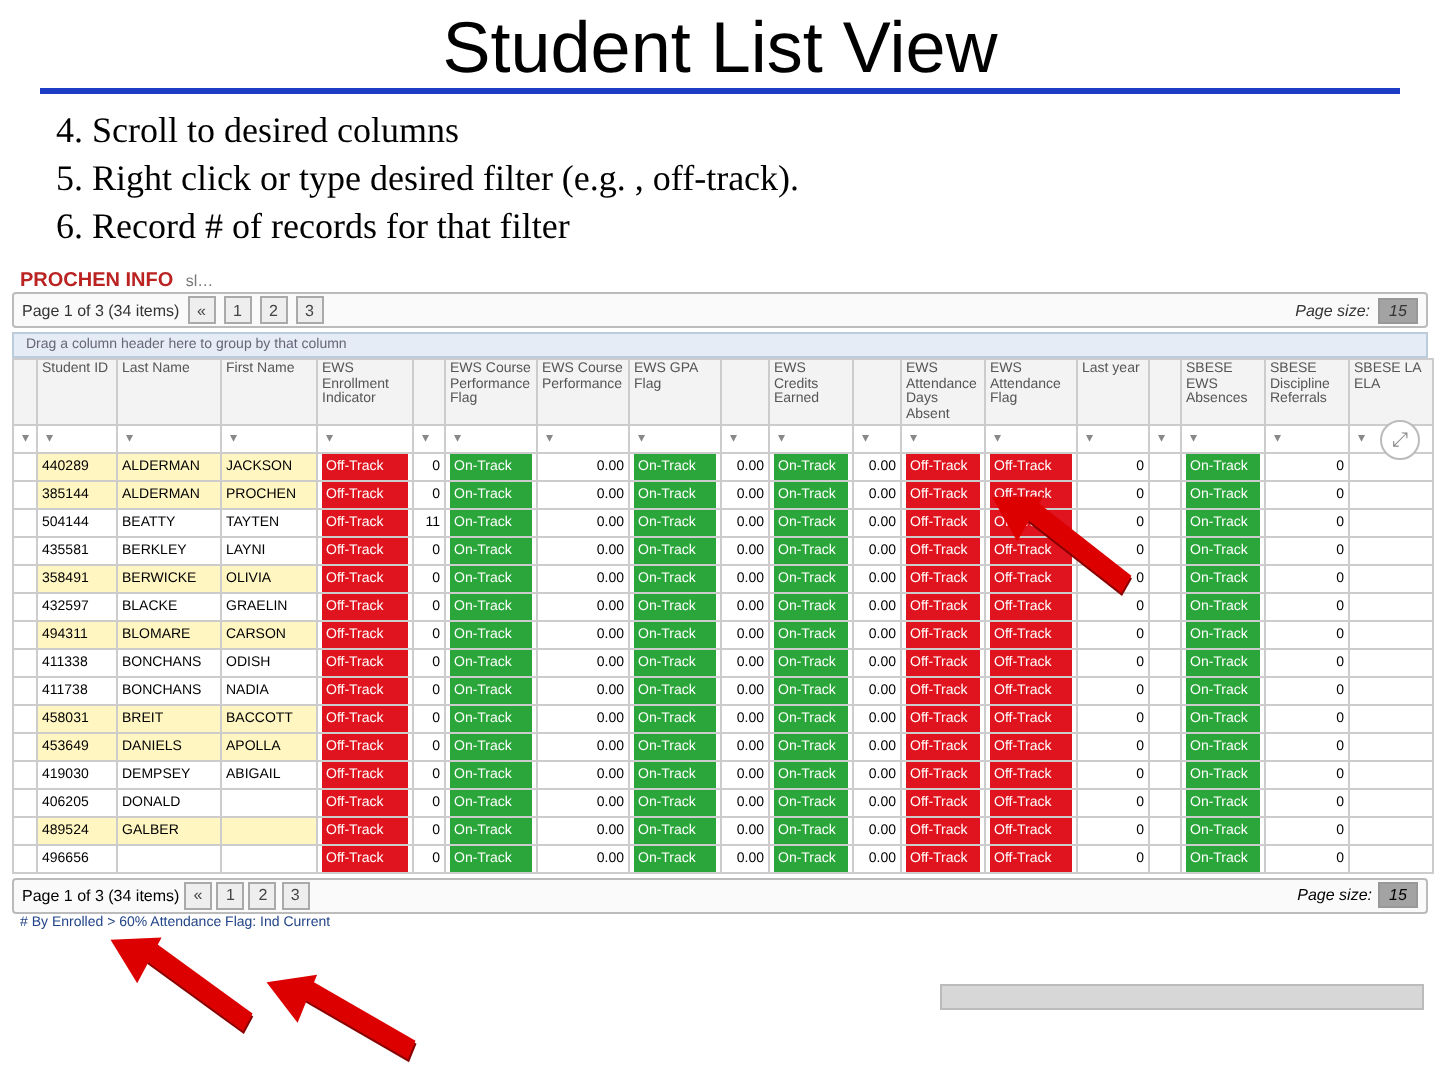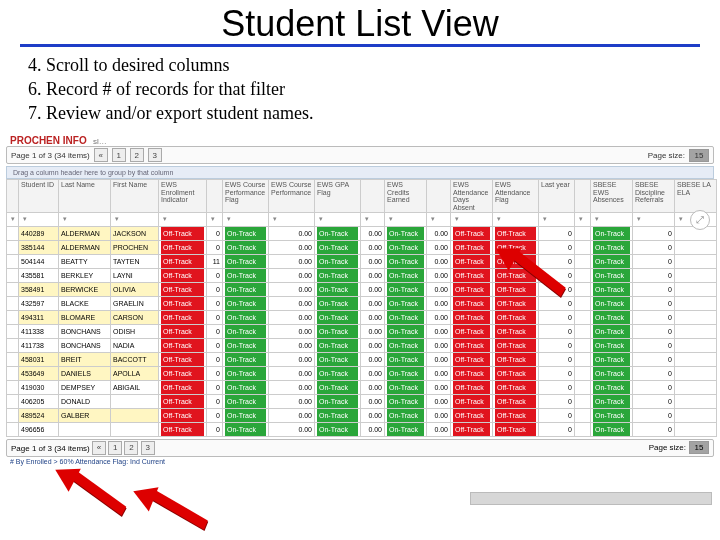--- a/index.html
+++ b/index.html
@@ -4,21 +4,21 @@
 <style>
   body { margin: 0; font-family: Arial, sans-serif; width: 720px; height: 540px; box-sizing: border-box; background: #fff; overflow: hidden; position: relative; }
   .title { font-size: 36px; font-weight: 400; padding: 4px 20px 0 20px; line-height: 1.1; text-align: center; }
   .title-underline { border-bottom: 3px solid #1e3dc7; margin: 0 20px 6px 20px; }
   .instructions { font-family: Georgia, "Times New Roman", serif; font-size: 18px; padding: 0 12px 10px 28px; line-height: 1.35; }
   .panel-wrap { padding: 0 6px; font-size: 8px; }
   .panel-title { color: #b22; font-weight: bold; font-size: 10px; padding: 2px 4px; }
   .panel-head { display: flex; justify-content: space-between; align-items: center; border: 1px solid #bbb; border-radius: 2px; padding: 1px 4px; background: #fafafa; }
   .panel-head .left, .panel-head .right { display: flex; gap: 4px; align-items: center; color: #333; }
   .icon-box { border: 1px solid #aaa; background: #eee; width: 12px; height: 12px; display: inline-flex; align-items: center; justify-content: center; font-size: 8px; color: #444; }
-  .page-size { display: inline-flex; gap: 3px; align-items: center; }
+  .page-size { display: inline-flex; gap: 3px; align-items: center; font-style: italic; }
   .page-size .ps-box { border: 1px solid #999; width: 18px; height: 11px; display: inline-flex; align-items: center; justify-content: center; background: #a3a3a3; }
   .group-bar { background: #e6ecf6; color: #667; padding: 2px 6px; font-size: 7px; border: 1px solid #bcd; margin-top: 2px; }
   .grid { width: 100%; border-collapse: collapse; table-layout: fixed; }
   .grid th { background: #f3f3f3; border: 1px solid #ccc; font-size: 7px; color: #555; padding: 1px 2px; text-align: left; font-weight: normal; height: 26px; vertical-align: top; }
   .grid th.twoline { white-space: normal; line-height: 1.05; }
   .filter-row td { border: 1px solid #ccc; background: #fff; padding: 0; height: 12px; }
   .filter-row .funnel { color: #888; font-size: 7px; padding-left: 2px; }
   .grid td { border: 1px solid #ccc; font-size: 7px; padding: 0 2px; height: 13px; white-space: nowrap; overflow: hidden; }
   .hl-yellow { background: #fff6c2; }
   .badge { padding: 0 2px; height: 100%; display: block; line-height: 13px; }
@@ -37,22 +37,22 @@
   .chart-icon { position: absolute; right: 10px; top: 210px; width: 18px; height: 18px; border: 1px solid #bbb; border-radius: 50%; display: flex; align-items: center; justify-content: center; font-size: 10px; color: #888; background: #fff; }
 </style>
 </head>
 <body>
 
 <div class="title">Student List View</div>
 <div class="title-underline"></div>
 
 <div class="instructions">
   <div>4. Scroll to desired columns</div>
+  <div>5. Right click or type desired filter (e.g. , off-track).</div>
   <div>6. Record # of records for that filter</div>
-  <div>7. Review and/or export student names.</div>
 </div>
 
 <div class="panel-wrap">
   <span class="panel-title">PROCHEN INFO</span>
   <span style="font-size:8px;color:#777;">sl…</span>
 
   <div class="chart-icon">⤢</div>
 
   <div class="panel-head">
     <div class="left">

